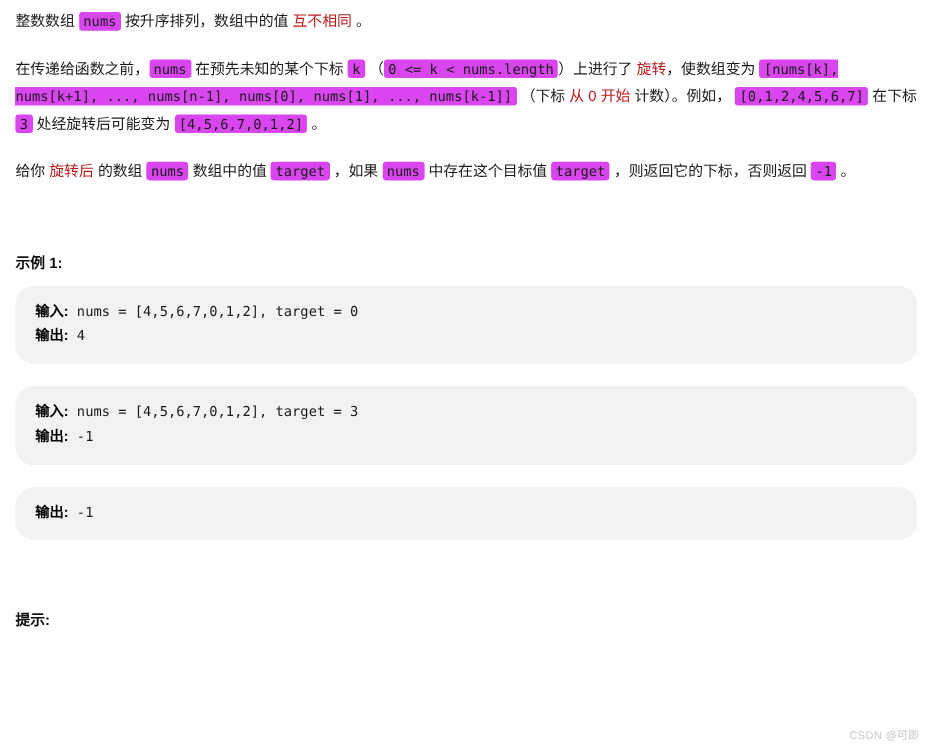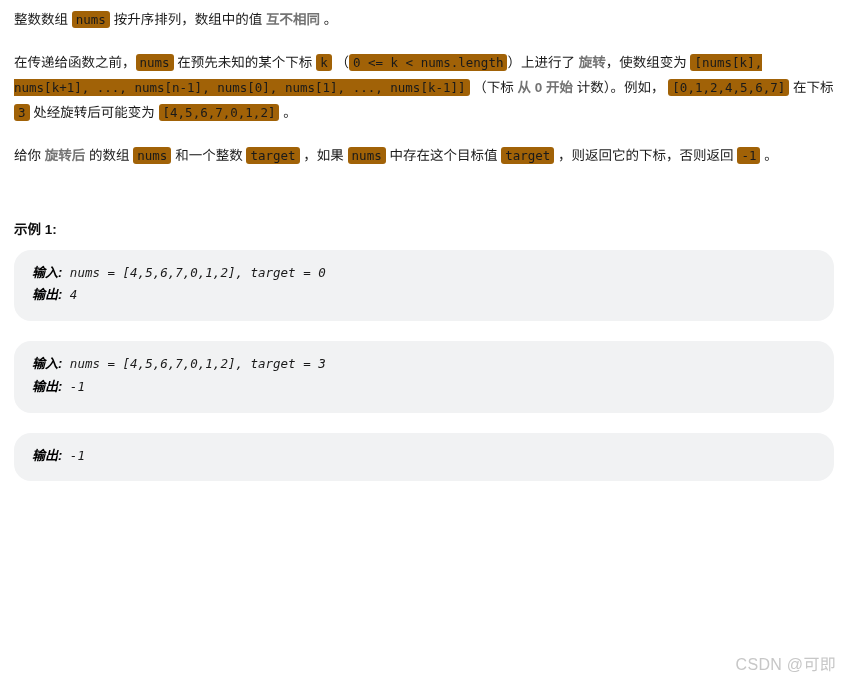--- a/index.html
+++ b/index.html
@@ -34,94 +34,94 @@
     font-size: 13.5px;
     line-height: 1.85;
     color: #1a1a1a;
     word-break: break-word;
   }
 
   
   code.ic {
     font-family: "DejaVu Sans Mono", "Liberation Mono", monospace;
     font-size: 12.5px;
-    background: #a16207;
+    background: #d946ef;
     color: #1a1a1a;
     padding: 1px 4px;
     border-radius: 3px;
     white-space: normal;
   }
   code.ic.nowrap { white-space: nowrap; }
 
-  b.bold, strong { font-weight: 700; color: #737373; }
+  b.bold, strong { font-weight: 400; color: #b91c1c; }
 
   
   .sec-head {
     font-weight: 700;
     font-size: 13.5px;
     color: #0f0f0f;
-    margin: 0 0 10px 0;
+    margin: 10px 0 10px 0;
     line-height: 1.4;
   }
 
   
   pre.block {
     margin: 0 0 20px 0;
     background: #f1f2f3;
     border-radius: 17px;
     padding: 12px 14px 14px 18px;
     font-family: "DejaVu Sans Mono", "Liberation Mono", monospace;
     font-size: 12.5px;
     line-height: 1.75;
     color: #1a1a1a;
     white-space: pre-wrap;
     overflow: hidden;
-    font-style: italic;
   }
   pre.block .lbl {
     font-family: "Liberation Sans", "DejaVu Sans", sans-serif;
     font-weight: 700;
     font-size: 13px;
     color: #000;
   }
   pre.block .ln { display: block; }
 
   
   .watermark {
     position: absolute;
     right: 12px;
     bottom: 8px;
-    font-size: 16px;
+    font-size: 10px;
     color: #c7c7c7;
     letter-spacing: 0.3px;
     font-family: "Liberation Sans", "DejaVu Sans", sans-serif;
     user-select: none;
   }
 
   .spacer-lg { height: 34px; }
 </style>
 </head>
 <body>
 
 <div class="page">
 
   <p class="para"><span>整数数组 </span><code class="ic">nums</code><span> 按升序排列，数组中的值 </span><b class="bold">互不相同</b><span> 。</span></p>
 
   <p class="para"><span>在传递给函数之前，</span><code class="ic">nums</code><span> 在预先未知的某个下标 </span><code class="ic">k</code><span> （</span><code class="ic nowrap">0 &lt;= k &lt; nums.length</code><span>）上进行了 </span><b class="bold">旋转</b><span>，使数组变为 </span><code class="ic">[nums[k], nums[k+1], ..., nums[n-1], nums[0], nums[1], ..., nums[k-1]]</code><span> （下标 </span><b class="bold">从 0 开始</b><span> 计数）。例如， </span><code class="ic nowrap">[0,1,2,4,5,6,7]</code><span> 在下标 </span><code class="ic">3</code><span> 处经旋转后可能变为 </span><code class="ic nowrap">[4,5,6,7,0,1,2]</code><span> 。</span></p>
 
-  <p class="para"><span>给你 </span><b class="bold">旋转后</b><span> 的数组 </span><code class="ic">nums</code><span> 和一个整数 </span><code class="ic">target</code><span> ，如果 </span><code class="ic">nums</code><span> 中存在这个目标值 </span><code class="ic">target</code><span> ，则返回它的下标，否则返回 </span><code class="ic">-1</code><span> 。</span></p>
+  <p class="para"><span>给你 </span><b class="bold">旋转后</b><span> 的数组 </span><code class="ic">nums</code><span> 数组中的值 </span><code class="ic">target</code><span> ，如果 </span><code class="ic">nums</code><span> 中存在这个目标值 </span><code class="ic">target</code><span> ，则返回它的下标，否则返回 </span><code class="ic">-1</code><span> 。</span></p>
 
 
   <div class="spacer-lg"></div>
 
   <div class="sec-head">示例 1:</div>
   <pre class="block"><span class="ln"><span class="lbl">输入:</span><span> nums = [4,5,6,7,0,1,2], target = 0</span></span><span class="ln"><span class="lbl">输出:</span><span> 4</span></span></pre>
 
   <pre class="block"><span class="ln"><span class="lbl">输入:</span><span> nums = [4,5,6,7,0,1,2], target = 3</span></span><span class="ln"><span class="lbl">输出:</span><span> -1</span></span></pre>
 
   <pre class="block"><span class="ln"><span class="lbl">输出:</span><span> -1</span></span></pre>
 
   <div class="spacer-lg"></div>
 
+  <div class="sec-head">提示:</div>
 
   <div class="watermark">CSDN @可即</div>
 
 </div>
 
 </body></html>

